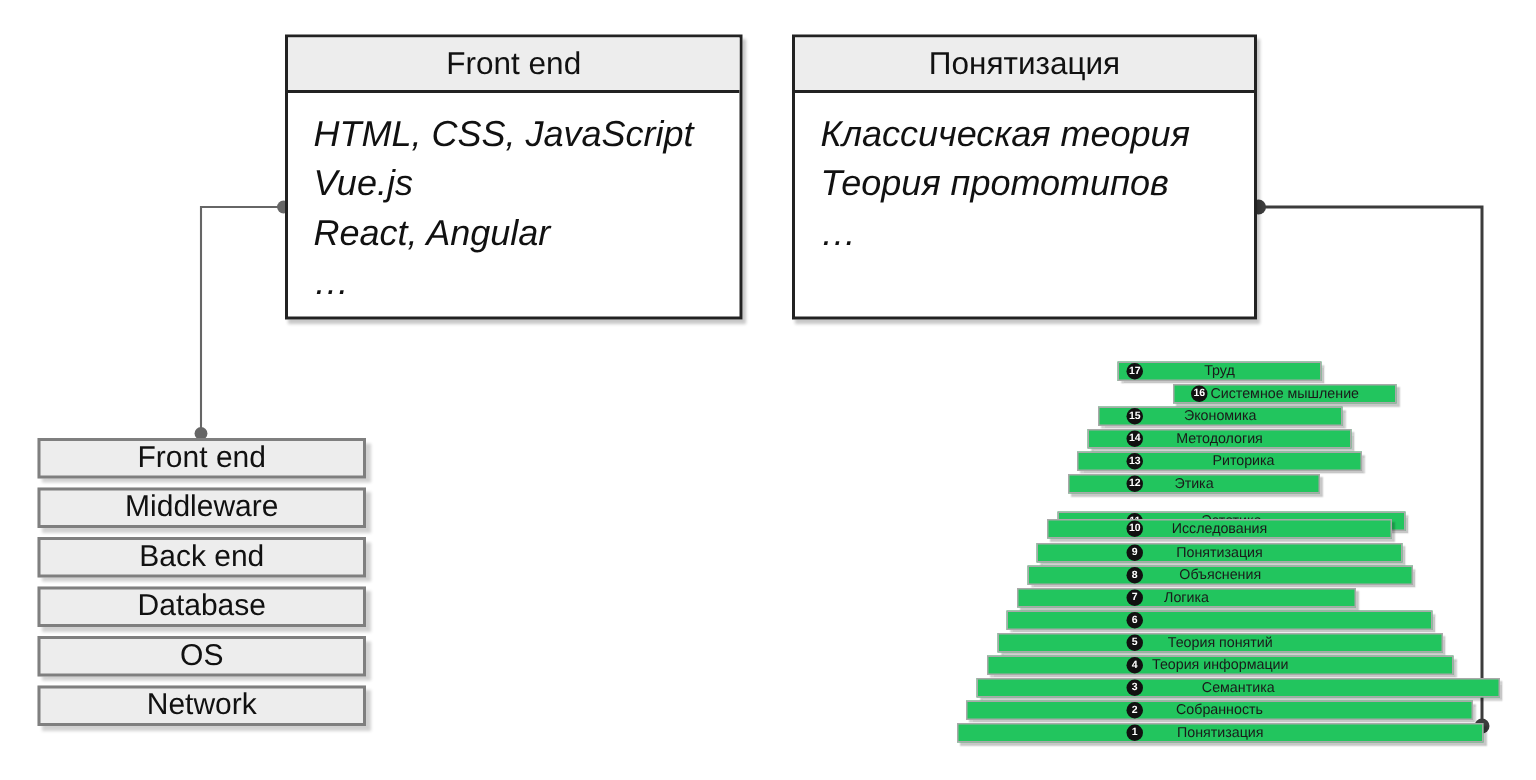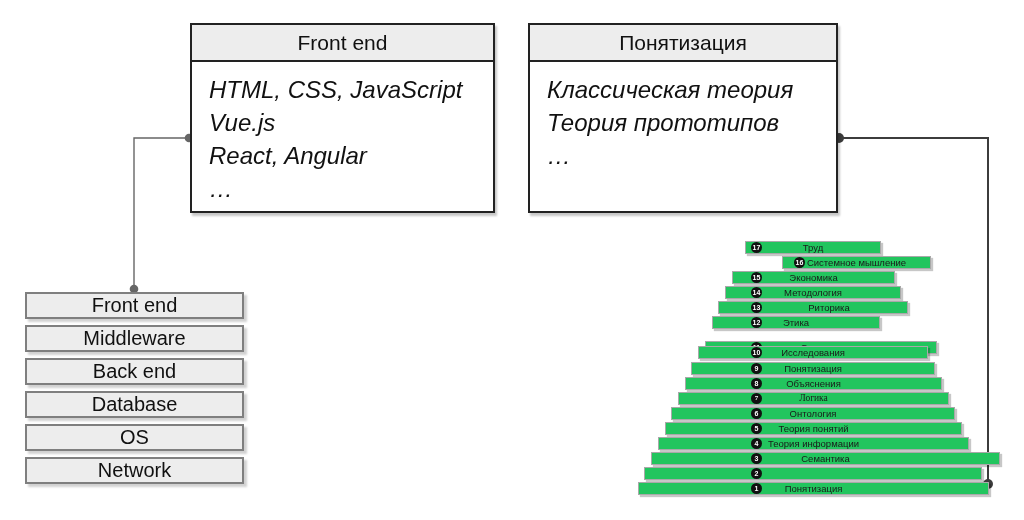--- a/index.html
+++ b/index.html
@@ -161,42 +161,42 @@
         <span class="pyr-label">Исследования</span>
       </div>
       <div class="pyr-bar" style="top: 362px; left: 691px; width: 244px;">
         <span class="pyr-num" style="left: 59px;">9</span>
         <span class="pyr-label">Понятизация</span>
       </div>
       <div class="pyr-bar" style="top: 377px; left: 685px; width: 257px;">
         <span class="pyr-num" style="left: 65px;">8</span>
         <span class="pyr-label">Объяснения</span>
       </div>
-      <div class="pyr-bar" style="top: 392px; left: 678px; width: 271px; font-family: Liberation Serif, serif;">
+      <div class="pyr-bar" style="top: 392px; left: 678px; width: 226px;">
         <span class="pyr-num" style="left: 72px;">7</span>
         <span class="pyr-label">Логика</span>
       </div>
       <div class="pyr-bar" style="top: 407px; left: 671px; width: 284px;">
         <span class="pyr-num" style="left: 79px;">6</span>
-        <span class="pyr-label">Онтология</span>
       </div>
       <div class="pyr-bar" style="top: 422px; left: 665px; width: 297px;">
         <span class="pyr-num" style="left: 85px;">5</span>
         <span class="pyr-label">Теория понятий</span>
       </div>
       <div class="pyr-bar" style="top: 437px; left: 658px; width: 311px;">
         <span class="pyr-num" style="left: 92px;">4</span>
         <span class="pyr-label">Теория информации</span>
       </div>
       <div class="pyr-bar" style="top: 452px; left: 651px; width: 349px;">
         <span class="pyr-num" style="left: 99px;">3</span>
         <span class="pyr-label">Семантика</span>
       </div>
       <div class="pyr-bar" style="top: 467px; left: 644px; width: 338px;">
         <span class="pyr-num" style="left: 106px;">2</span>
+        <span class="pyr-label">Собранность</span>
       </div>
       <div class="pyr-bar" style="top: 482px; left: 638px; width: 351px;">
         <span class="pyr-num" style="left: 112px;">1</span>
         <span class="pyr-label">Понятизация</span>
       </div>
     </div>
 
 </div>
 
 </body></html>

